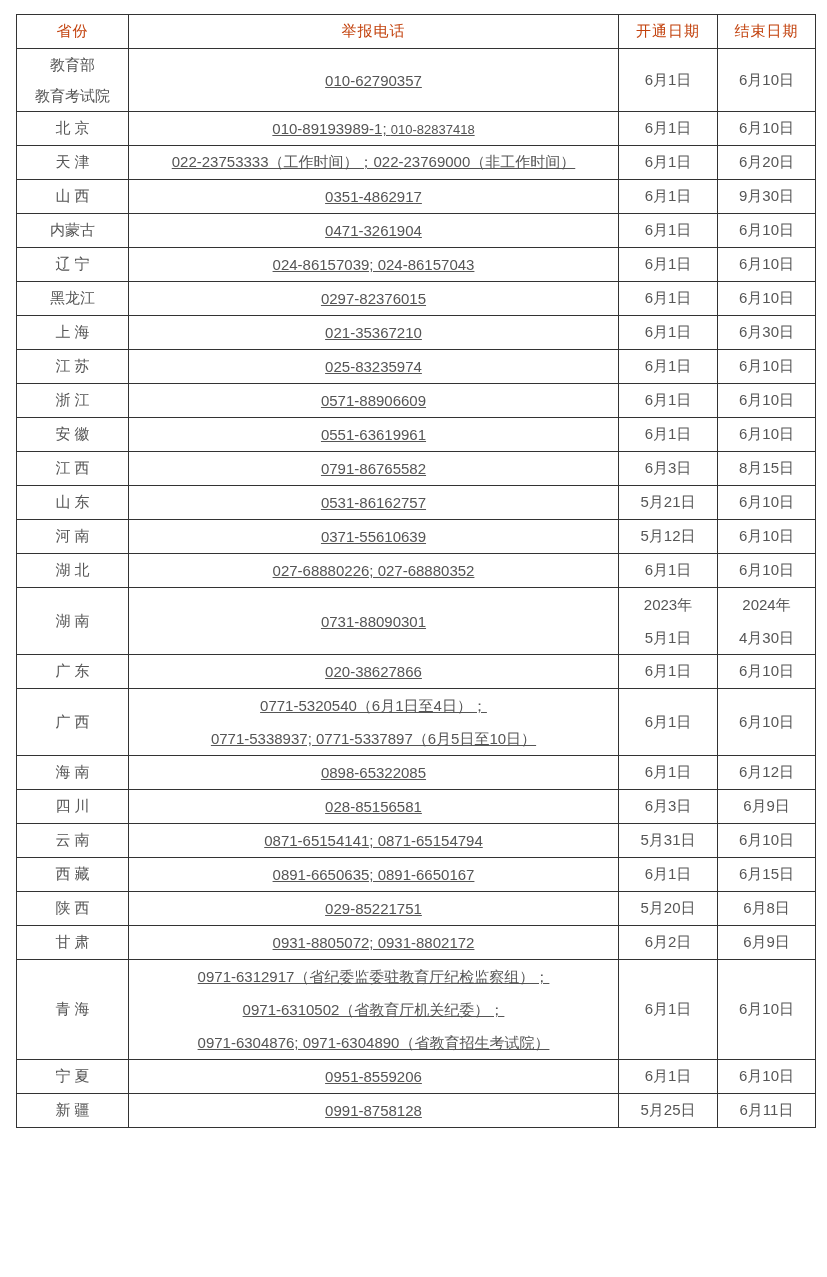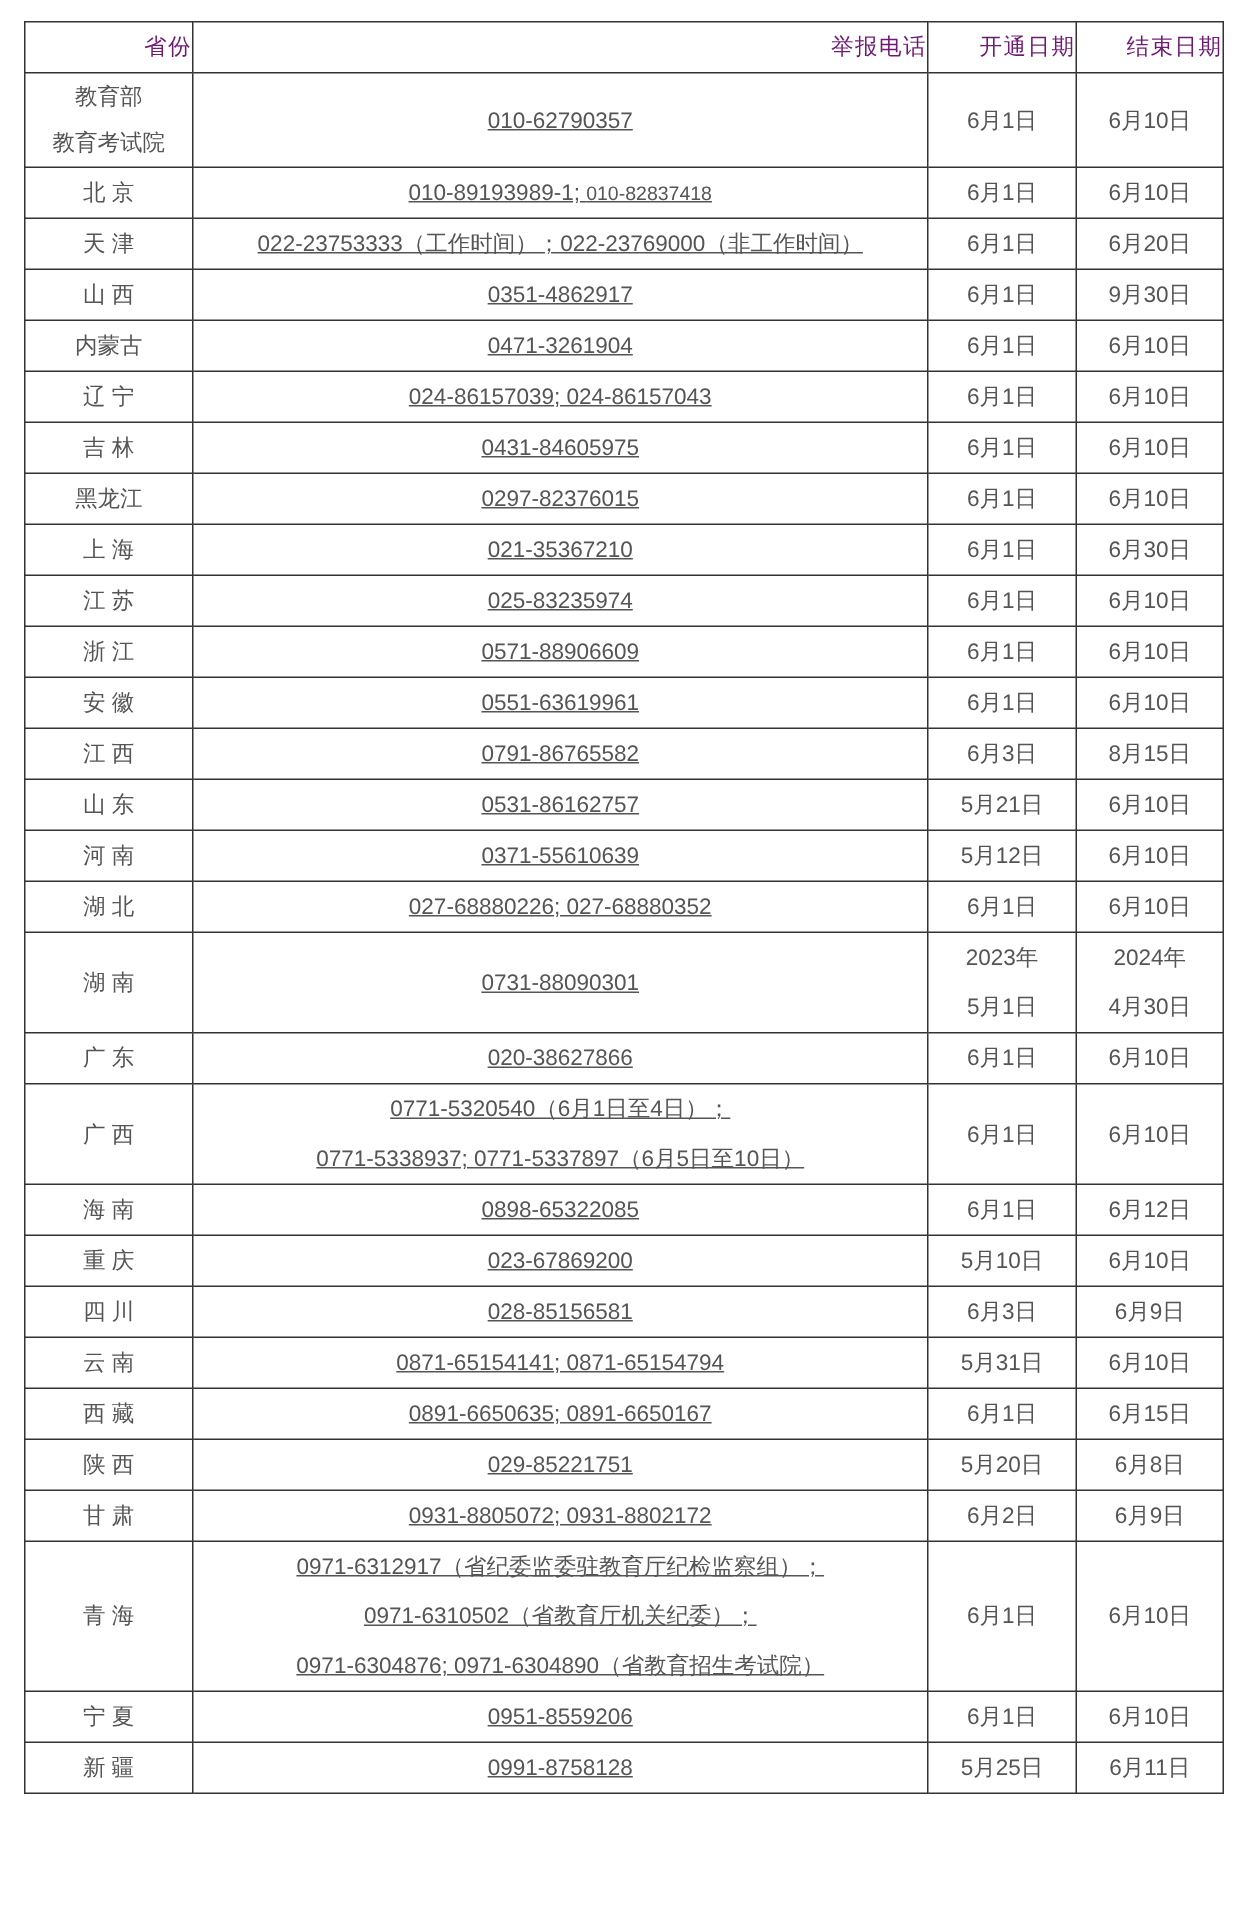--- a/index.html
+++ b/index.html
@@ -8,22 +8,22 @@
     font-family:"Liberation Sans","DejaVu Sans",sans-serif;
     -webkit-font-smoothing:antialiased;
   }
   table.t{
     border-collapse:collapse;table-layout:fixed;
     margin:14px 0 0 16px;width:799px;
     color:#555;font-size:15px;
   }
   .t th,.t td{border:1px solid #333;overflow:hidden;}
   .t th{
-    height:33px;font-weight:400;text-align:right;
-    color:#701a75;letter-spacing:1px;padding:0;
+    height:33px;font-weight:400;text-align:center;
+    color:#c2410c;letter-spacing:1px;padding:0;
   }
   td.p{height:33px;text-align:center;vertical-align:middle;padding:0 14px;}
   td.ph{height:33px;text-align:center;vertical-align:middle;padding:0 11px;text-decoration:underline;}
   td.d{height:33px;text-align:center;vertical-align:middle;padding:0 2px;}
   .ln{line-height:33px;white-space:nowrap;}
   .ln2{line-height:31px;white-space:nowrap;}
   .sm{font-size:13px;margin-top:22px;}
 </style>
 </head>
 <body>
@@ -78,26 +78,20 @@
       <td class="d">6月1日</td>
       <td class="d">6月10日</td>
     </tr>
     <tr>
       <td class="p">辽 宁</td>
       <td class="ph">024-86157039; 024-86157043</td>
       <td class="d">6月1日</td>
       <td class="d">6月10日</td>
     </tr>
     <tr>
-      <td class="p">吉 林</td>
-      <td class="ph">0431-84605975</td>
-      <td class="d">6月1日</td>
-      <td class="d">6月10日</td>
-    </tr>
-    <tr>
       <td class="p">黑龙江</td>
       <td class="ph">0297-82376015</td>
       <td class="d">6月1日</td>
       <td class="d">6月10日</td>
     </tr>
     <tr>
       <td class="p">上 海</td>
       <td class="ph">021-35367210</td>
       <td class="d">6月1日</td>
       <td class="d">6月30日</td>
@@ -171,26 +165,20 @@
       <td class="d">6月1日</td>
       <td class="d">6月10日</td>
     </tr>
     <tr>
       <td class="p">海 南</td>
       <td class="ph">0898-65322085</td>
       <td class="d">6月1日</td>
       <td class="d">6月12日</td>
     </tr>
     <tr>
-      <td class="p">重 庆</td>
-      <td class="ph">023-67869200</td>
-      <td class="d">5月10日</td>
-      <td class="d">6月10日</td>
-    </tr>
-    <tr>
       <td class="p">四 川</td>
       <td class="ph">028-85156581</td>
       <td class="d">6月3日</td>
       <td class="d">6月9日</td>
     </tr>
     <tr>
       <td class="p">云 南</td>
       <td class="ph">0871-65154141; 0871-65154794</td>
       <td class="d">5月31日</td>
       <td class="d">6月10日</td>

